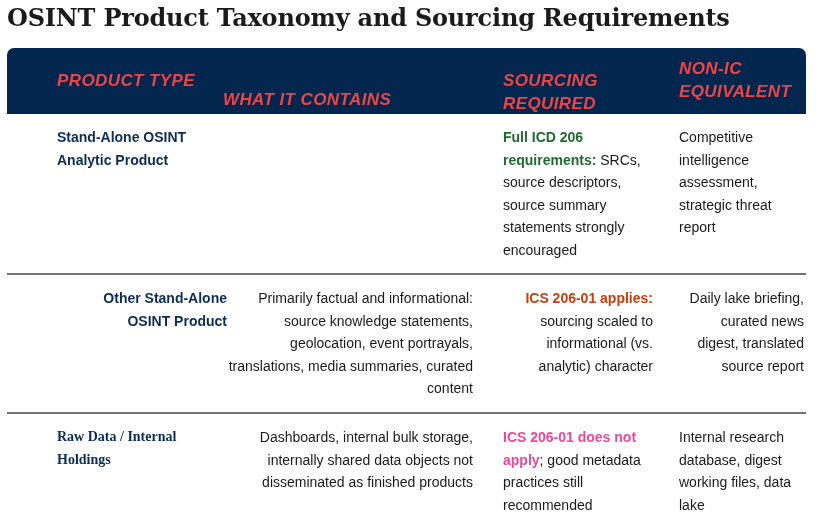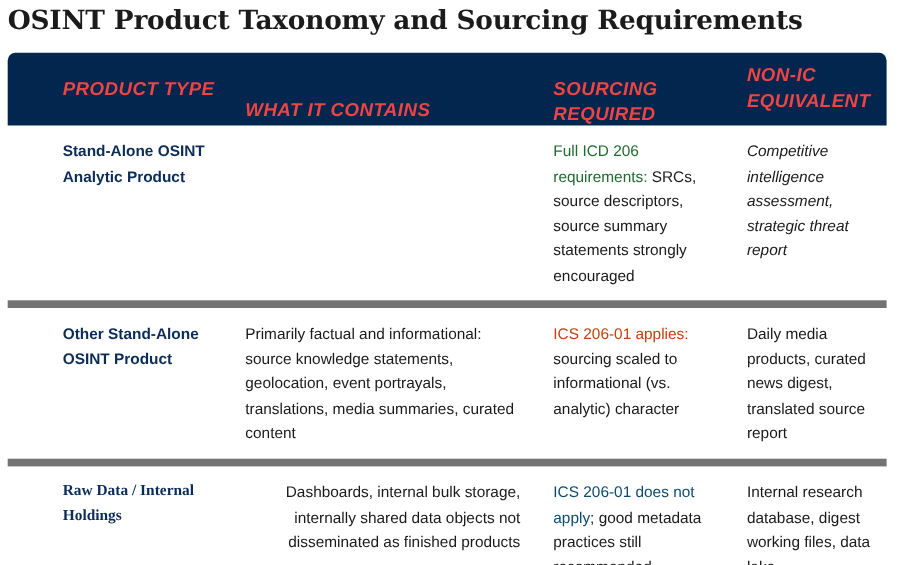--- a/index.html
+++ b/index.html
@@ -5,24 +5,24 @@
   html, body { margin:0; padding:0; background:#ffffff; }
   body { width:821px; height:514px; overflow:hidden; position:relative;
          font-family:"Liberation Sans", "DejaVu Sans", sans-serif; color:#1a1a1a; }
   .title { position:absolute; left:7px; top:5px; margin:0;
            font-family:"DejaVu Serif", "Liberation Serif", serif; font-weight:bold;
            font-size:24px; letter-spacing:-0.2px; color:#1b1b1b; line-height:26px; }
   .table { position:absolute; left:7px; top:48px; width:799px; }
   .thead { position:relative; height:66px; background:#03264f; border-radius:7px 7px 0 0; }
   .th { position:absolute; color:#ef4444; font-weight:bold; font-size:17px;
         letter-spacing:0.4px; line-height:22.5px; text-transform:uppercase;font-style:italic; }
-  .row { position:relative; border-bottom:7px solid #737373; }
+  .row { position:relative; border-bottom:2px solid #737373; }
   .td { position:absolute; font-size:14px; line-height:22.5px; }
   .ptype { color:#0a2c57; font-weight:bold; }
-  .lead { font-weight:normal;margin-top:36px; }
+  .lead { font-weight:bold;margin-top:36px; }
   .c1 { left:16px; width:170px;margin-left:34px; }
   .c2 { left:216px; width:250px; }
   .c3 { left:496px; width:150px; }
   .c4 { left:672px; width:125px; }
 </style>
 </head>
 <body>
 
 <h1 class="title">OSINT Product Taxonomy and Sourcing Requirements</h1>
 
@@ -30,29 +30,29 @@
   <div class="thead">
     <div class="th c1" style="top:22px;">PRODUCT TYPE</div>
     <div class="th c2" style="top:22px;margin-top:19px;">WHAT IT CONTAINS</div>
     <div class="th c3" style="top:22px;">SOURCING REQUIRED</div>
     <div class="th c4" style="top:10px;width:95px;">NON-IC EQUIVALENT</div>
   </div>
 
   <div class="row" style="height:159px;">
     <div class="td c1 ptype" style="top:12px;">Stand-Alone OSINT Analytic Product</div>
     <div class="td c3" style="top:12px;"><span class="lead" style="color:#1e6b2e;">Full ICD 206 requirements:</span><span> SRCs, source descriptors, source summary statements strongly encouraged</span></div>
-    <div class="td c4" style="top:12px;font-style:italic;">Competitive intelligence assessment, strategic threat report</div>
+    <div class="td c4" style="top:12px;">Competitive intelligence assessment, strategic threat report</div>
   </div>
 
-  <div class="row" style="height:137px;">
+  <div class="row" style="height:137px;text-align:right;">
     <div class="td c1 ptype" style="top:12px;">Other Stand-Alone OSINT Product</div>
     <div class="td c2" style="top:12px;">Primarily factual and informational: source knowledge statements, geolocation, event portrayals, translations, media summaries, curated content</div>
     <div class="td c3" style="top:12px;"><span class="lead" style="color:#c2410c;">ICS 206-01 applies:</span><span> sourcing scaled to informational (vs. analytic) character</span></div>
-    <div class="td c4" style="top:12px;">Daily media products, curated news digest, translated source report</div>
+    <div class="td c4" style="top:12px;">Daily lake briefing, curated news digest, translated source report</div>
   </div>
 
   <div class="row" style="height:110px;border-bottom:none;">
     <div class="td c1 ptype" style="top:12px;font-family:Liberation Serif, serif;">Raw Data / Internal Holdings</div>
     <div class="td c2" style="top:12px;text-align:right;">Dashboards, internal bulk storage, internally shared data objects not disseminated as finished products</div>
-    <div class="td c3" style="top:12px;"><span class="lead" style="color:#0c4a6e;">ICS 206-01 does not apply</span><span>; good metadata practices still recommended</span></div>
+    <div class="td c3" style="top:12px;"><span class="lead" style="color:#ec4899;">ICS 206-01 does not apply</span><span>; good metadata practices still recommended</span></div>
     <div class="td c4" style="top:12px;">Internal research database, digest working files, data lake</div>
   </div>
 </div>
 
 </body></html>

